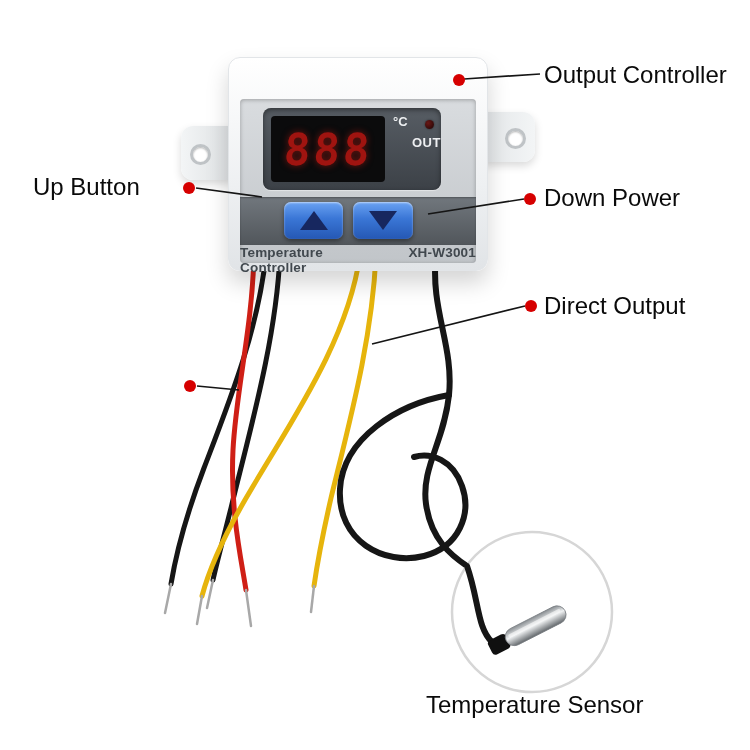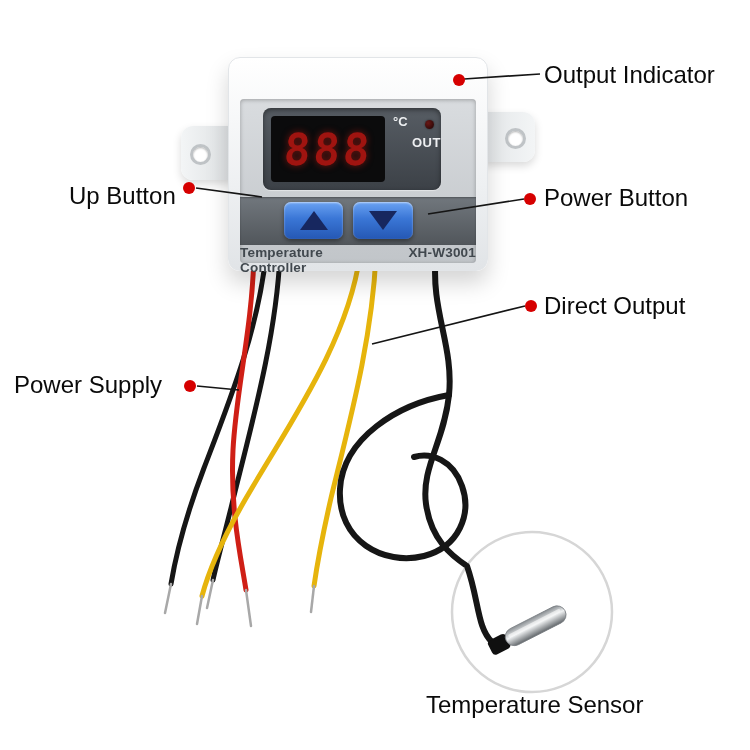--- a/index.html
+++ b/index.html
@@ -48,21 +48,21 @@
   .tri-up{width:0;height:0;border-left:14px solid transparent;border-right:14px solid transparent;
     border-bottom:19px solid #17275f;}
   .tri-down{width:0;height:0;border-left:14px solid transparent;border-right:14px solid transparent;
     border-top:19px solid #17275f;}
   .device-caption{position:absolute;left:0;top:146px;width:236px;display:flex;justify-content:center;gap:15px;
     font-size:13.5px;font-weight:700;color:#41484e;letter-spacing:.2px;}
 
   
   .callout-label{position:absolute;z-index:4;font-size:24px;line-height:28px;color:#0a0a0a;white-space:nowrap;}
   #lbl-output{left:544px;top:61px;}
-  #lbl-up{left:33px;top:182px;margin-left:36px;}
+  #lbl-up{left:33px;top:173px;}
   #lbl-down{left:544px;top:184px;}
   #lbl-direct{left:544px;top:292px;}
   #lbl-power{left:14px;top:371px;}
   #lbl-sensor{left:394px;top:691px;margin-left:32px;}
 </style>
 </head>
 <body>
 
 <div class="stage">
 
@@ -142,20 +142,19 @@
     <line x1="524" y1="199" x2="428" y2="214" stroke="#151515" stroke-width="1.7"></line>
     <circle cx="530" cy="199" r="6" fill="#d60000"></circle>
 
     <line x1="525" y1="306" x2="372" y2="344" stroke="#151515" stroke-width="1.7"></line>
     <circle cx="531" cy="306" r="6" fill="#d60000"></circle>
 
     <line x1="197" y1="386" x2="239" y2="390" stroke="#151515" stroke-width="1.7"></line>
     <circle cx="190" cy="386" r="6" fill="#d60000"></circle>
   </svg>
 
-  <div class="callout-label" id="lbl-output">Output Indicator</div>
+  <div class="callout-label" id="lbl-output">Output Controller</div>
   <div class="callout-label" id="lbl-up">Up Button</div>
-  <div class="callout-label" id="lbl-down">Power Button</div>
+  <div class="callout-label" id="lbl-down">Down Power</div>
   <div class="callout-label" id="lbl-direct">Direct Output</div>
-  <div class="callout-label" id="lbl-power">Power Supply</div>
   <div class="callout-label" id="lbl-sensor">Temperature Sensor</div>
 
 </div>
 
 </body></html>

